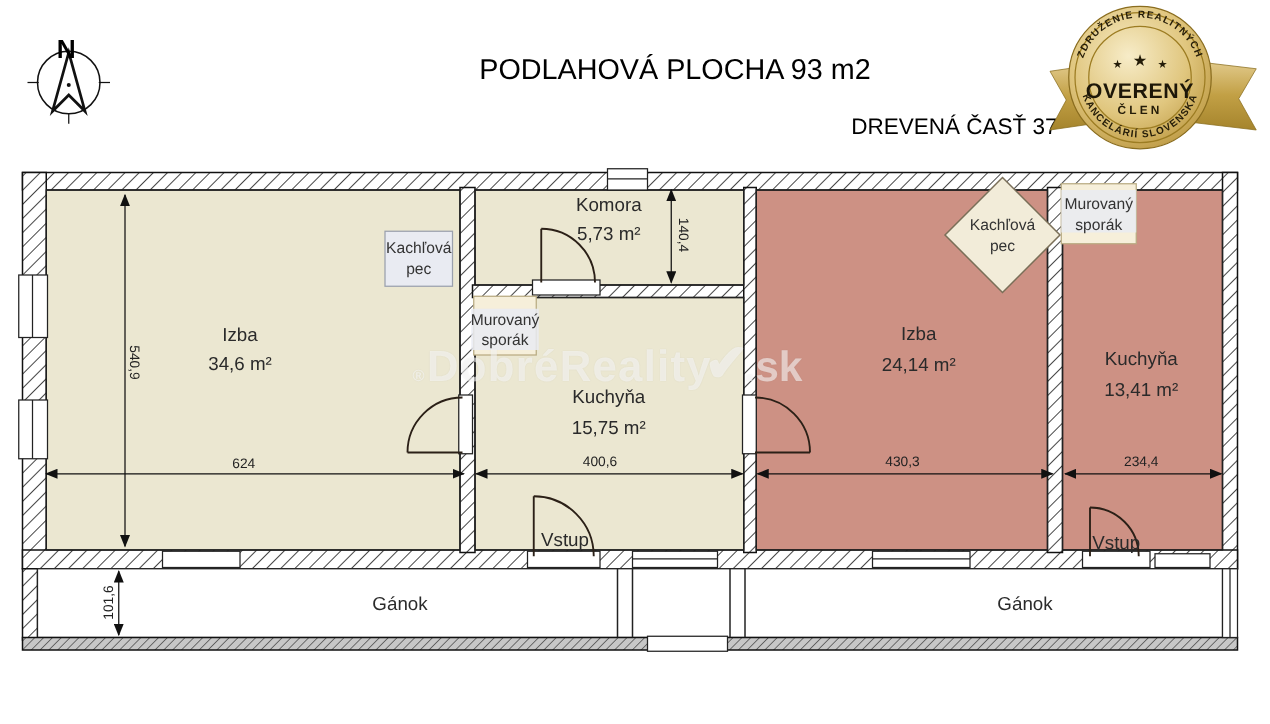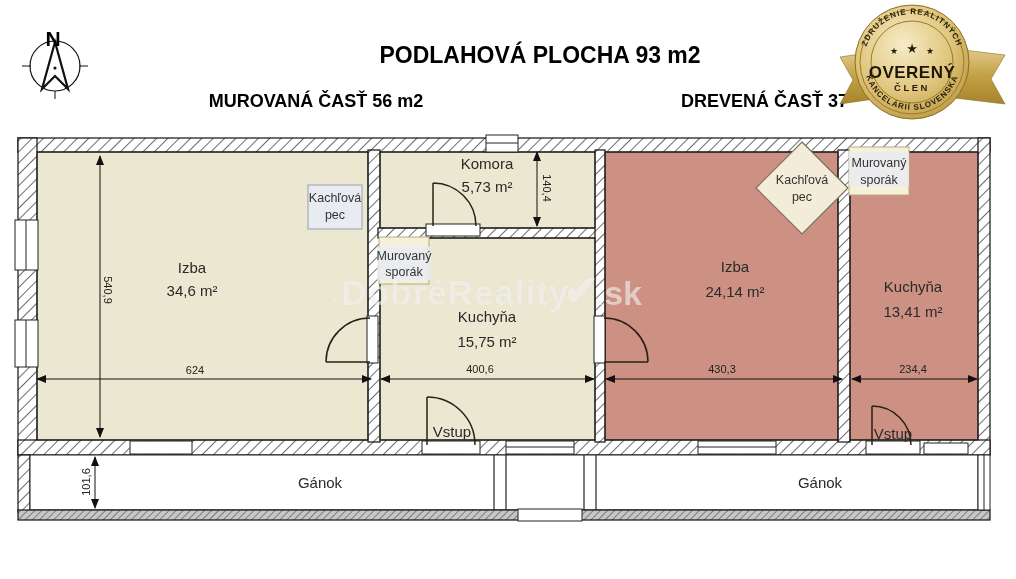--- a/index.html
+++ b/index.html
@@ -1,18 +1,18 @@
 <!DOCTYPE html>
 <html><head>
 <meta charset="utf-8">
 <style>
   html,body{margin:0;padding:0;background:#fff;}
   #stage{position:relative;width:1016px;height:579px;background:#fff;overflow:hidden;
          font-family:"Liberation Sans",sans-serif;}
-  .hdr{position:absolute;color:#000;font-weight:bold;white-space:nowrap;}
+  .hdr{position:absolute;color:#000;font-weight:normal;white-space:nowrap;}
   #title{top:42px;left:540px;transform:translateX(-50%);font-size:23px;z-index:3;}
   #sub-left{top:91px;left:316px;transform:translateX(-50%);font-size:18px;z-index:3;}
   #sub-right{top:91px;left:681px;font-size:18px;z-index:3;}
   #plan-svg{position:absolute;left:0;top:0;z-index:1;}
   #badge-svg{position:absolute;left:838px;top:0;width:178px;height:140px;z-index:5;}
   #watermark{position:absolute;left:330px;top:266px;z-index:2;pointer-events:none;
     color:rgba(255,255,255,0.55);font-weight:bold;display:flex;align-items:baseline;
     text-shadow:0 0 1px rgba(120,120,120,0.15);}
   #watermark .reg{font-size:13px;margin-right:2px;}
   #watermark .main{font-size:35px;letter-spacing:1px;}
@@ -22,21 +22,20 @@
   .roomname{font-size:15px;fill:#2a2a2a;}
   .dimtxt{font-size:11px;fill:#222;}
   .fixtxt{font-size:12.5px;fill:#333;}
 </style>
 </head>
 <body>
 
 <div id="stage">
 
   <div id="title" class="hdr">PODLAHOVÁ PLOCHA 93 m2</div>
-  <div id="sub-left" class="hdr">MUROVANÁ ČASŤ 56 m2</div>
   <div id="sub-right" class="hdr">DREVENÁ ČASŤ 37</div>
 
   <svg id="plan-svg" width="1016" height="579" viewBox="0 0 1016 579">
     <defs>
       <pattern id="hatch" patternUnits="userSpaceOnUse" width="8" height="8" patternTransform="rotate(45)">
         <rect width="8" height="8" fill="#ffffff"></rect>
         <line x1="0" y1="0" x2="0" y2="8" stroke="#2b2b2b" stroke-width="1.4"></line>
       </pattern>
       <pattern id="hatchDense" patternUnits="userSpaceOnUse" width="5" height="5" patternTransform="rotate(45)">
         <rect width="5" height="5" fill="#c7c7c7"></rect>

